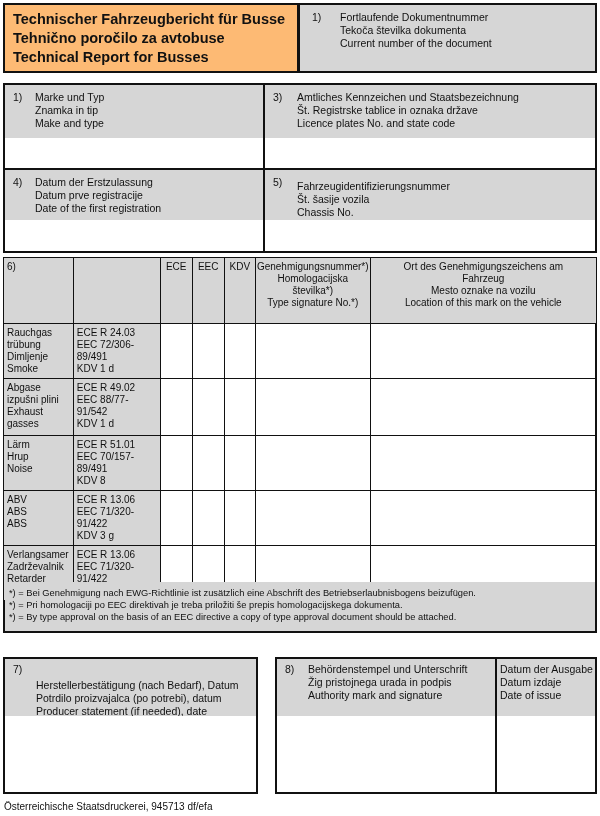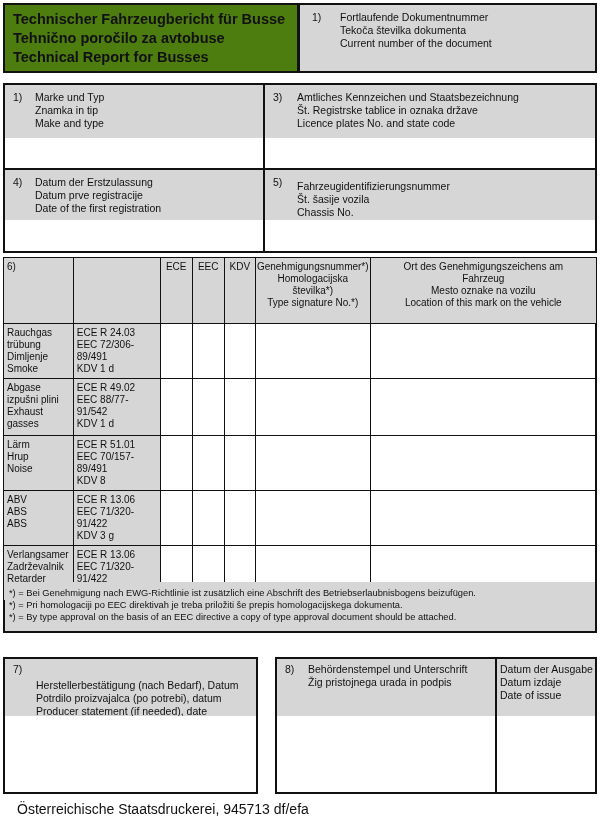--- a/index.html
+++ b/index.html
@@ -1,21 +1,21 @@
 <!DOCTYPE html>
 <html><head>
 <meta charset="utf-8">
 <style>
   * { box-sizing: border-box; margin: 0; padding: 0; }
   html, body { width: 600px; height: 816px; background: #ffffff; }
   body { position: relative; font-family: "Liberation Sans", sans-serif; color: #111; overflow: hidden; }
   .abs { position: absolute; }
   .box { position: absolute; border: 2px solid #111; }
   .shade { background: #d6d6d6; background-image: radial-gradient(#bdbdbd 0.6px, transparent 0.7px); background-size: 2px 2px; }
-  .white { background: #4d7c0f; }
+  .white { background: #fdba74; }
   .num { position: absolute; font-size: 10.5px; }
   .lines { position: absolute; font-size: 10.5px; line-height: 13px; }
   .title { font-weight: bold; font-size: 14.5px; line-height: 19px; }
   table.grid { position: absolute; border-collapse: collapse; }
   table.grid td { border: 1.5px solid #111; vertical-align: top; font-size: 10px; line-height: 12px; padding: 3px 3px; }
   table.grid td.c { text-align: center; }
   .vline { position: absolute; width: 2px; background: #111; }
   .hline { position: absolute; height: 2px; background: #111; }
   .field { position: absolute; background: #fff; }
 </style>
@@ -229,27 +229,28 @@
   </div>
   <div class="field" style="left:0; top:57px; width:251px; height:76px;"></div>
 </div>
 
 <div class="box white" style="left:275px; top:657px; width:322px; height:137px;">
   <div class="abs shade" style="left:0; top:0; width:218px; height:57px;">
     <span class="num" style="left:8px; top:4px;">8)</span>
     <div class="lines" style="left:31px; top:4px;">
       <div>Behördenstempel und Unterschrift</div>
       <div>Žig pristojnega urada in podpis</div>
+      <div>Authority mark and signature</div>
     </div>
   </div>
   <div class="field" style="left:0; top:57px; width:218px; height:76px;"></div>
   <div class="vline" style="left:218px; top:0; height:133px;"></div>
   <div class="abs shade" style="left:220px; top:0; width:98px; height:57px;">
     <div class="lines" style="left:3px; top:4px;">
       <div>Datum der Ausgabe</div>
       <div>Datum izdaje</div>
       <div>Date of issue</div>
     </div>
   </div>
   <div class="field" style="left:220px; top:57px; width:98px; height:76px;"></div>
 </div>
 
-<div class="abs" style="left:17px; top:801px; font-size:14px;">Österreichische Staatsdruckerei, 945713 df/efa</div>
+<div class="abs" style="left:4px; top:801px; font-size:10px;">Österreichische Staatsdruckerei, 945713 df/efa</div>
 
 </body></html>

